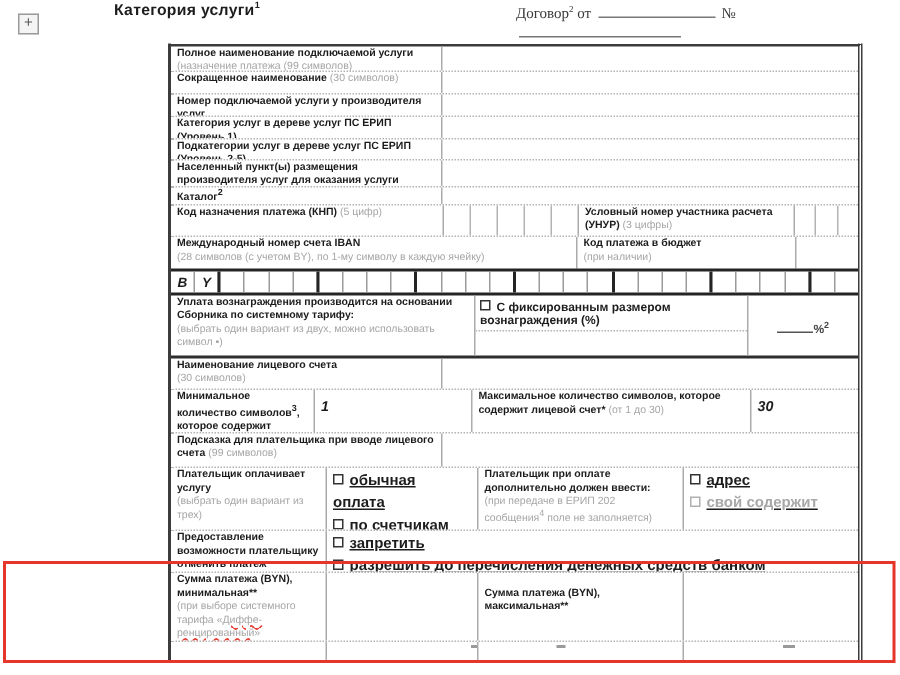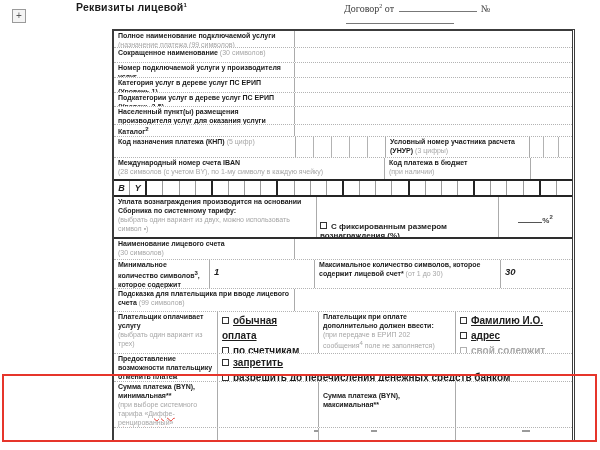--- a/index.html
+++ b/index.html
@@ -28,36 +28,36 @@
   .scell{flex:1;border-right:1px solid #b3b3b3;}
   .scell:last-child,.icell:last-child{border-right:none;}
   #ibanrow{border-top:2px solid #242424;border-bottom:2px solid #242424;}
   .icell{flex:1;border-right:1px solid #9a9a9a;text-align:center;font-weight:bold;font-style:italic;
          font-size:9px;line-height:14px;}
   .icell.thick{border-left:2px solid #242424;margin-left:-1px;}
   
   .cb{display:inline-block;width:5px;height:5px;border:1px solid #333;margin-right:4px;}
   .cb.gray{border-color:#b0b0b0;}
   .opt{font-weight:bold;font-size:8px;padding:3px 2px 2px 3px;}
-  .opt.sep{border-bottom:1px dotted #b3b3b3;margin-top:22px;}
+  .opt.sep{border-bottom:1px dotted #b3b3b3;}
   .bigopt{font-weight:bold;font-size:10px;line-height:1.5;text-decoration:underline;}
   .grayopt{color:#a8a8a8;}
   #feerow{border-bottom:2px solid #2e2e2e;}
   .pct{text-align:center;font-size:8px;font-weight:bold;color:#444;padding-top:16px;}
   .pline{display:inline-block;width:24px;border-bottom:1px solid #555;height:7px;}
   .wavy{text-decoration:underline;text-decoration-style:wavy;text-decoration-color:#e6352b;text-decoration-thickness:1px;}
   
   #redbox{left:2px;top:374px;width:591px;height:64px;border:2px solid #e6352b;z-index:9;pointer-events:none;}
   .mark{position:absolute;height:2px;width:6px;background:#9a9a9a;top:2px;}
 </style>
 </head>
 <body>
 
 <div class="abs" id="handle">+</div>
-<div class="abs" id="title"><span>Реквизиты лицевой</span><sup>1</sup></div>
+<div class="abs" id="title"><span>Категория услуги</span><sup>1</sup></div>
 <div class="abs" id="contract">
   <span>Договор</span><sup>2</sup>
   <span>от</span>
   <span class="blank" style="width:78px"></span>
   <span>№</span>
   <span class="blank" style="width:108px"></span>
 </div>
 
 <div class="abs" id="tbl">
 
@@ -234,21 +234,20 @@
     <div class="c bigopt" style="width:101px">
       <div><span class="cb"></span><span>обычная оплата</span></div>
       <div><span class="cb"></span><span>по счетчикам</span></div>
       <div><span class="cb"></span><span>за период</span></div>
     </div>
     <div class="c" style="width:137px">
       <div class="lb"><span>Плательщик при оплате дополнительно должен ввести:</span>
         <span class="ht blockht"><span>(при передаче в ЕРИП 202 сообщения</span><sup>4</sup><span> поле не заполняется)</span></span></div>
     </div>
     <div class="c bigopt last" style="flex:1">
-      <div><span class="cb"></span><span>Фамилию И.О.</span></div>
       <div><span class="cb"></span><span>адрес</span></div>
       <div class="grayopt"><span class="cb gray"></span><span>свой содержит</span></div>
     </div>
   </div>
 
   <div class="row" style="height:28px">
     <div class="c" style="width:104px">
       <div class="lb"><span>Предоставление возможности плательщику отменить платеж</span>
         </div>
     </div>

